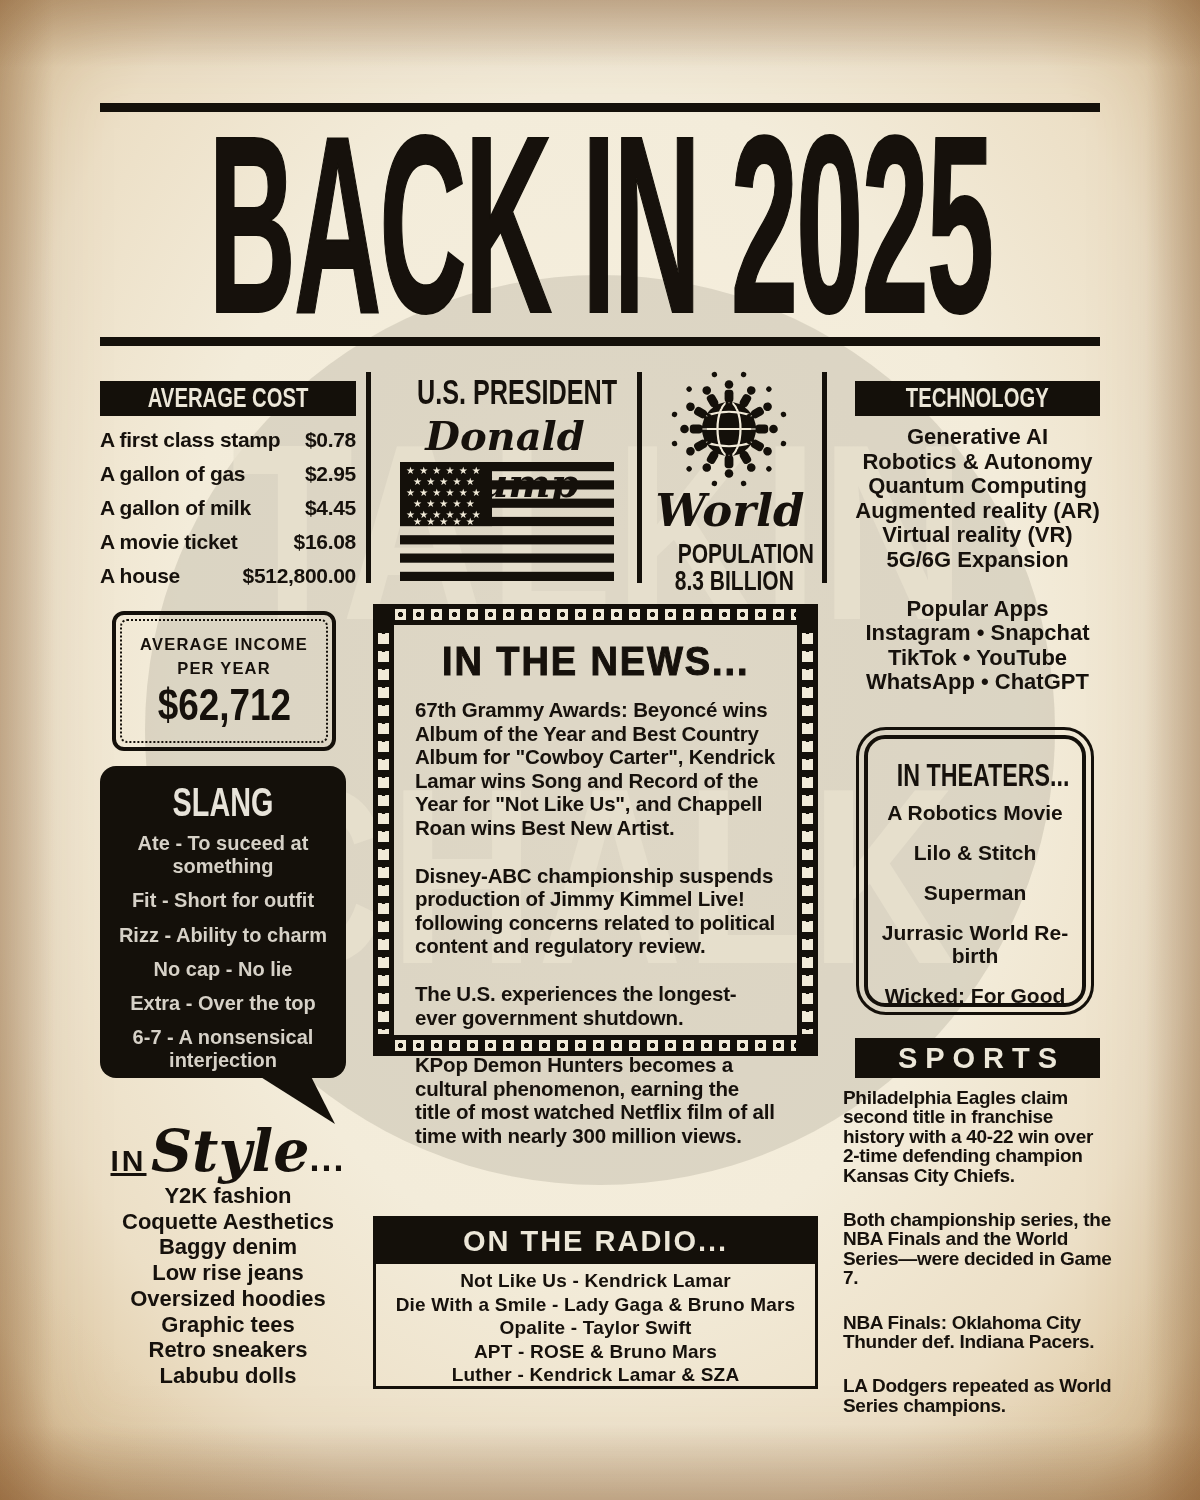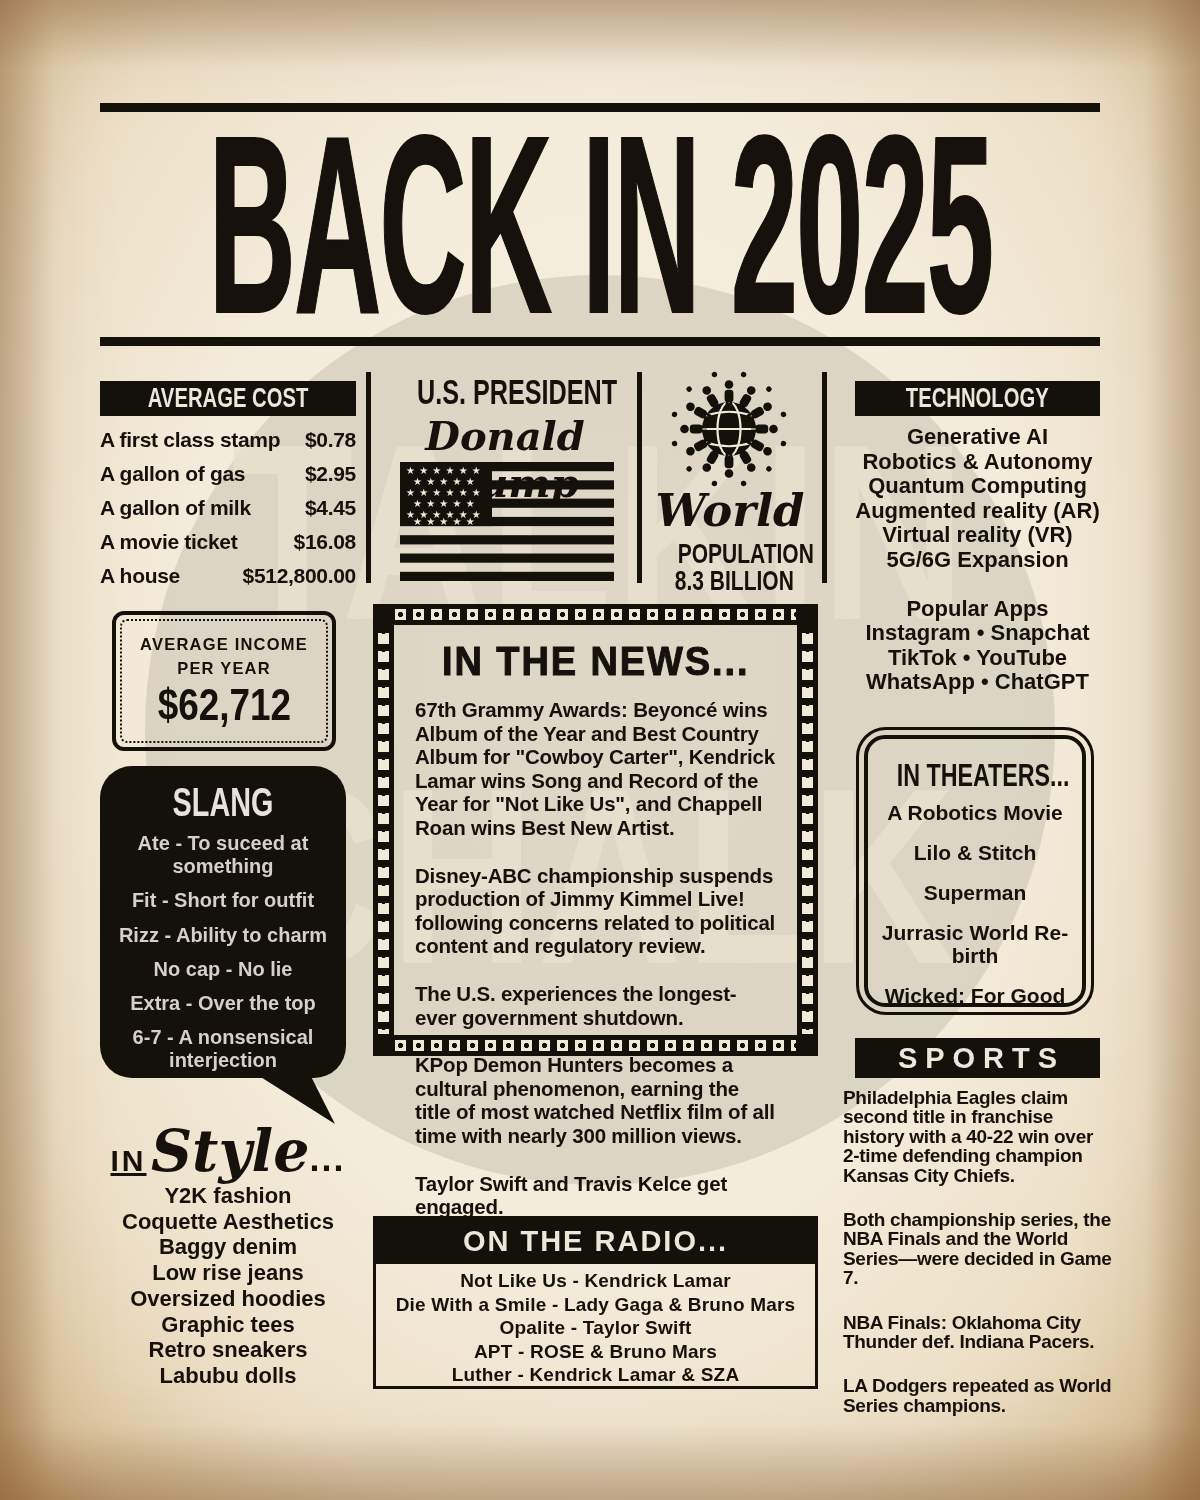--- a/index.html
+++ b/index.html
@@ -47,21 +47,21 @@
     font-size:21px; letter-spacing:-.3px;}
   .income-box{position:absolute; left:112px; top:611px; width:224px; height:140px;
     border:4px solid #14100a; border-radius:12px; padding:4px; box-sizing:border-box;}
   .income-inner{border:2.5px dotted #14100a; border-radius:7px; height:100%; box-sizing:border-box;
     display:flex; flex-direction:column; align-items:center; justify-content:center; text-align:center;}
   .income-l{font-size:16.5px; letter-spacing:1.2px; line-height:1.45;}
   .income-amt{font-size:45px; line-height:1.05;}
   .income-amt .cx{transform:scaleX(.82);}
 
   .slang{position:absolute; left:100px; top:766px; width:246px; height:312px;
-    background:#14100a; border-radius:32px; color:#d6d1c7; text-align:center;
+    background:#14100a; border-radius:16px; color:#d6d1c7; text-align:center;
     padding-top:14px; box-sizing:border-box;}
   .slang-title{font-size:40px; color:#e7e3d9; line-height:1.1;}
   .slang-list{padding:8px 16px 0; font-size:20px; line-height:1.16;}
   .slang-item{margin-bottom:11px;}
   .slang-tail{position:absolute; left:253px; top:1072px; width:82px; height:52px;
     background:#14100a; clip-path:polygon(0 0, 68% 0, 100% 100%);}
 
   .instyle{position:absolute; left:100px; top:1118px; width:256px; text-align:center; line-height:66px; height:66px;}
   .instyle-in{font-size:30px; letter-spacing:3px;text-decoration:underline;}
   .instyle-script{font-size:57px;}
@@ -288,21 +288,20 @@
     <div class="fs fs-v fs-left"></div>
     <div class="fs fs-v fs-right"></div>
     <div class="news-inner">
       <div class="news-head"><span class="cx cx95">IN THE NEWS...</span></div>
       <div>
 
       <p class="news-p">67th Grammy Awards: Beyoncé wins Album of the Year and Best Country Album for "Cowboy Carter", Kendrick Lamar wins Song and Record of the Year for "Not Like Us", and Chappell Roan wins Best New Artist.</p>
           <p class="news-p">Disney-ABC championship suspends production of Jimmy Kimmel Live! following concerns related to political content and regulatory review.</p>
           <p class="news-p">The U.S. experiences the longest-ever government shutdown.</p>
           <p class="news-p">KPop Demon Hunters becomes a cultural phenomenon, earning the title of most watched Netflix film of all time with nearly 300 million views.</p>
-          <p class="news-p">Taylor Swift and Travis Kelce get engaged.</p>
         </div>
     </div>
   </div>
 
   <div class="radio">
     <div class="bar radio-bar">
         <span class="cx">ON THE RADIO...</span>
       </div>
     <div class="radio-list">
 

